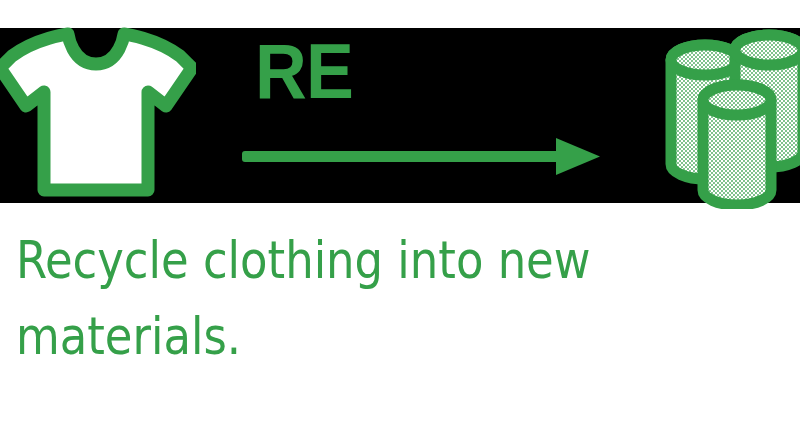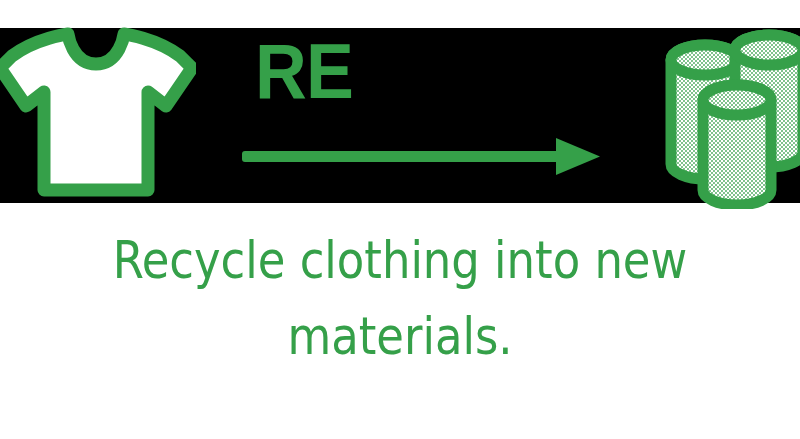--- a/index.html
+++ b/index.html
@@ -73,21 +73,20 @@
     width: 150px;
     height: 185px;
   }
 
   
   .caption {
     position: absolute;
     left: 0;
     top: 222px;
     width: 800px;
-    text-align: center;
     color: #35a049;
     font-family: "DejaVu Sans Condensed", "Liberation Sans Narrow", "Liberation Sans", sans-serif;
     font-size: 52px;
     line-height: 76px;
     font-weight: 400;
     letter-spacing: 0px;
   }
   .caption-line {
     display: block;
     transform: scaleX(0.96);

